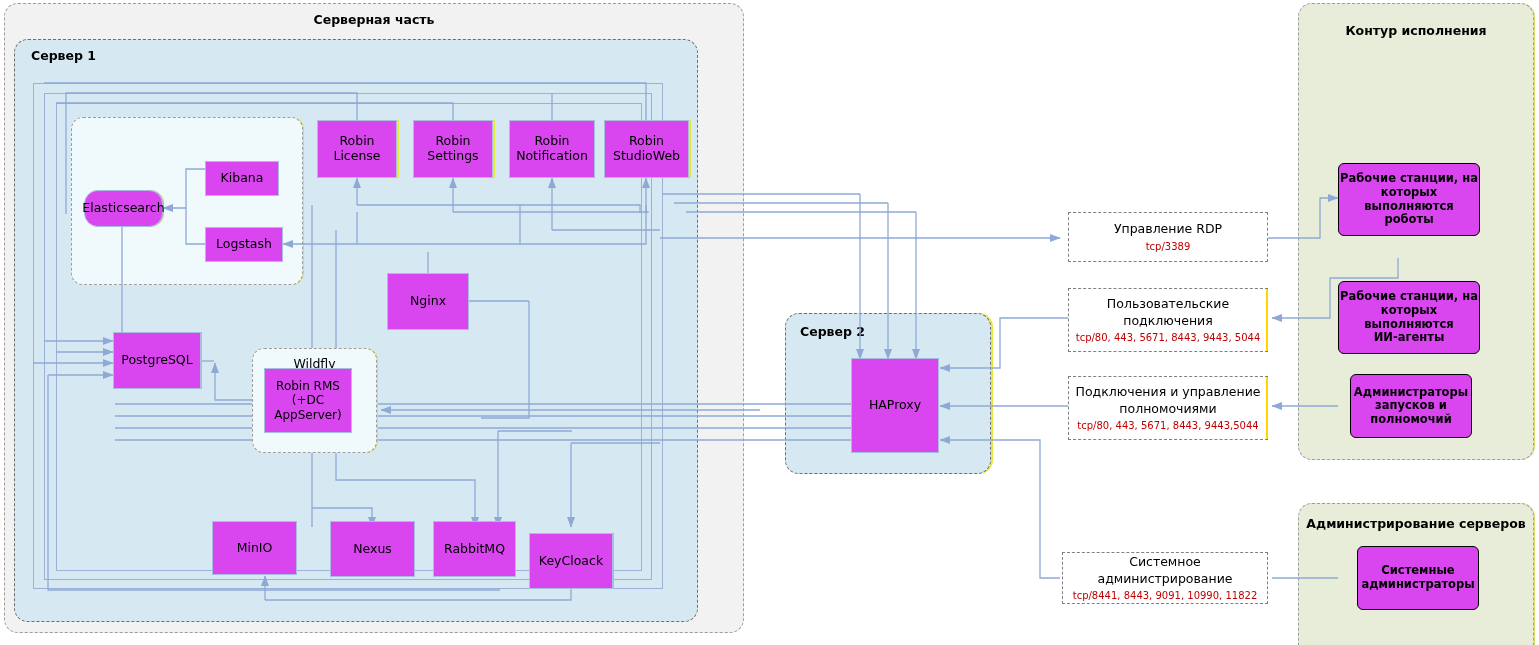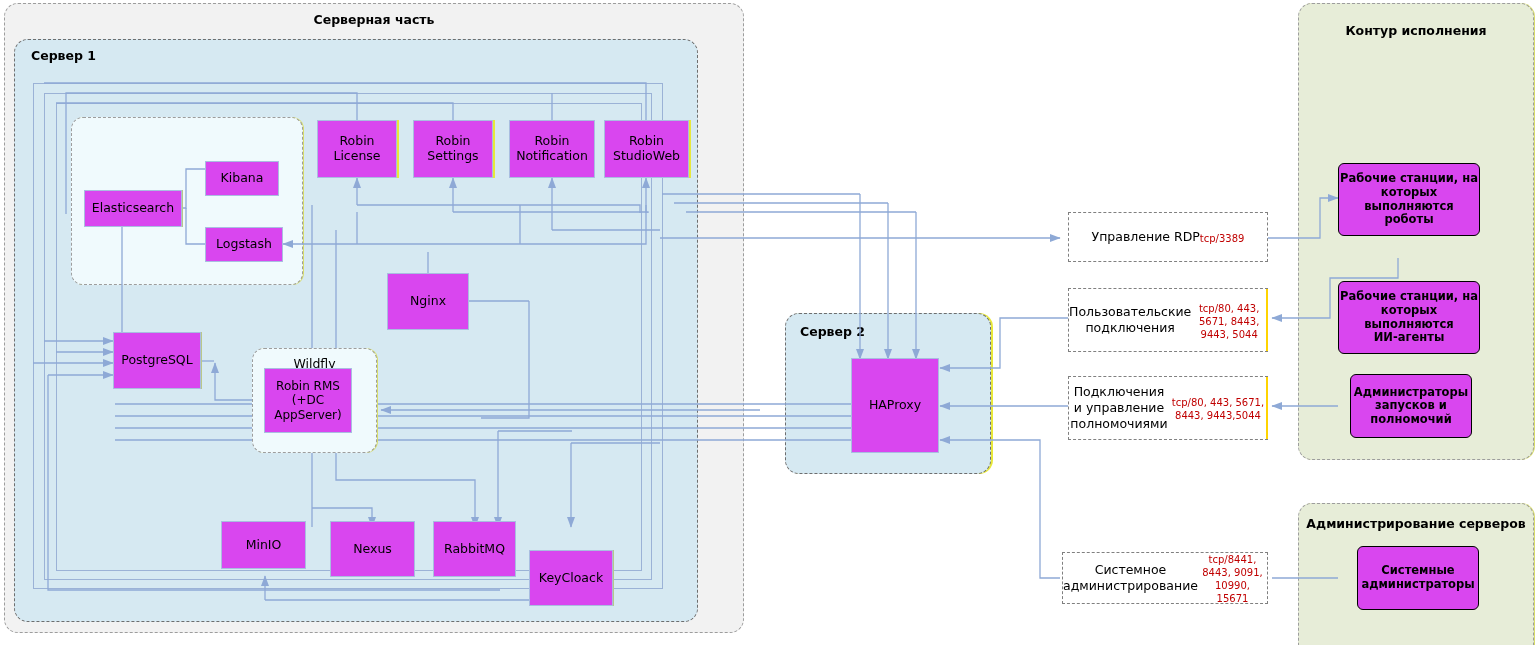--- a/index.html
+++ b/index.html
@@ -7,21 +7,21 @@
   #stage{position:relative;width:1539px;height:645px;overflow:hidden;background:#ffffff;}
   .zone{position:absolute;box-sizing:border-box;}
   .zone-title{position:absolute;left:0;right:0;text-align:center;font-weight:bold;font-size:12.5px;color:#000;}
   .node{position:absolute;box-sizing:border-box;background:#d946ef;border:1px solid #A9BDE0;
         display:flex;align-items:center;justify-content:center;text-align:center;
         font-size:12.5px;color:#000;line-height:1.18;z-index:6;}
   .node.shadow{box-shadow:2px 0 0 0 #E8E83A;}
   .node.olive{box-shadow:1px 0 0 0 #B9C78A;}
   .rounded{border-radius:6px;border:1.6px solid #000;}
   .dashbox{position:absolute;box-sizing:border-box;background:#ffffff;border:1.4px dashed #808080;
-           display:flex;flex-direction:row;align-items:center;justify-content:center;text-align:center;
+           display:flex;flex-direction:column;align-items:center;justify-content:center;text-align:center;
            font-size:12.5px;color:#000;line-height:1.3;z-index:6;}
   .dashbox .ports{color:#C00000;font-size:10px;margin-top:2px;}
   .yellowbar{position:absolute;right:-1px;top:0;bottom:0;width:2.5px;background:#FFD400;}
   svg.layer{position:absolute;left:0;top:0;width:1539px;height:645px;z-index:3;pointer-events:none;}
   .nested{position:absolute;box-sizing:border-box;border:1px solid #9BB2D6;background:transparent;z-index:2;}
 </style>
 </head>
 <body>
 
 <div id="stage">
@@ -140,44 +140,44 @@
       <path d="M1068,318 L1000,318 L1000,368 L940,368" marker-end="url(#ah)"></path>
 
       <path d="M1338,406 L1272,406" marker-end="url(#ah)"></path>
       <path d="M1068,406 L1020,406 L1020,406 L940,406" marker-end="url(#ah)"></path>
 
       <path d="M1338,578 L1272,578"></path>
       <path d="M1060,578 L1040,578 L1040,440 L940,440" marker-end="url(#ah)"></path>
     </g>
   </svg>
 
-  <div class="node olive" style="left:84px;top:190px;width:98px;height:37px;">Elasticsearch</div>
+  <div class="node olive" style="left:84px;top:190px;width:79px;height:37px;border-radius:14px;">Elasticsearch</div>
   <div class="node" style="left:205px;top:161px;width:74px;height:35px;">Kibana</div>
   <div class="node" style="left:205px;top:227px;width:78px;height:35px;">Logstash</div>
 
   <div class="node shadow" style="left:317px;top:120px;width:80px;height:58px;white-space:pre-line;">Robin
 License</div>
   <div class="node shadow" style="left:413px;top:120px;width:80px;height:58px;white-space:pre-line;">Robin
 Settings</div>
   <div class="node" style="left:509px;top:120px;width:86px;height:58px;white-space:pre-line;">Robin
 Notification</div>
   <div class="node shadow" style="left:604px;top:120px;width:85px;height:58px;white-space:pre-line;">Robin
 StudioWeb</div>
 
   <div class="node" style="left:387px;top:273px;width:82px;height:57px;">Nginx</div>
   <div class="node olive" style="left:113px;top:332px;width:88px;height:57px;">PostgreSQL</div>
 
   <div class="node" style="left:264px;top:368px;width:88px;height:65px;white-space:pre-line;font-size:12px;">Robin RMS
 (+DC
 AppServer)</div>
 
-  <div class="node" style="left:221px;top:521px;width:85px;height:48px;text-align:center;">MinIO</div>
+  <div class="node" style="left:212px;top:521px;width:85px;height:54px;text-align:center;">MinIO</div>
   <div class="node" style="left:330px;top:521px;width:85px;height:56px;">Nexus</div>
   <div class="node" style="left:433px;top:521px;width:83px;height:56px;">RabbitMQ</div>
-  <div class="node olive" style="left:529px;top:550px;width:84px;height:56px;">KeyCloack</div>
+  <div class="node olive" style="left:529px;top:533px;width:84px;height:56px;">KeyCloack</div>
 
   <div class="node" style="left:851px;top:358px;width:88px;height:95px;">HAProxy</div>
 
   <div class="dashbox" style="left:1068px;top:212px;width:200px;height:50px;">
     <div style="white-space:pre-line;">Управление RDP</div>
     <div class="ports">tcp/3389</div>
   </div>
 
   <div class="dashbox" style="left:1068px;top:288px;width:200px;height:64px;">
     <div style="white-space:pre-line;">Пользовательские
@@ -188,21 +188,21 @@
 
   <div class="dashbox" style="left:1068px;top:376px;width:200px;height:64px;">
     <div style="white-space:pre-line;">Подключения и управление
 полномочиями</div>
     <div class="ports">tcp/80, 443, 5671, 8443, 9443,5044</div>
     <span class="yellowbar"></span>
   </div>
 
   <div class="dashbox" style="left:1062px;top:552px;width:206px;height:52px;">
     <div style="white-space:pre-line;">Системное администрирование</div>
-    <div class="ports">tcp/8441, 8443, 9091, 10990, 15671</div>
+    <div class="ports">tcp/8441, 8443, 9091, 10990, 11822</div>
   </div>
 
   <div class="node rounded" style="left:1338px;top:163px;width:142px;height:73px;white-space:pre-line;font-weight:bold;font-size:11.5px;">Рабочие станции, на
 которых
 выполняются
 роботы</div>
   <div class="node rounded" style="left:1338px;top:281px;width:142px;height:73px;white-space:pre-line;font-weight:bold;font-size:11.5px;">Рабочие станции, на
 которых
 выполняются
 ИИ-агенты</div>

